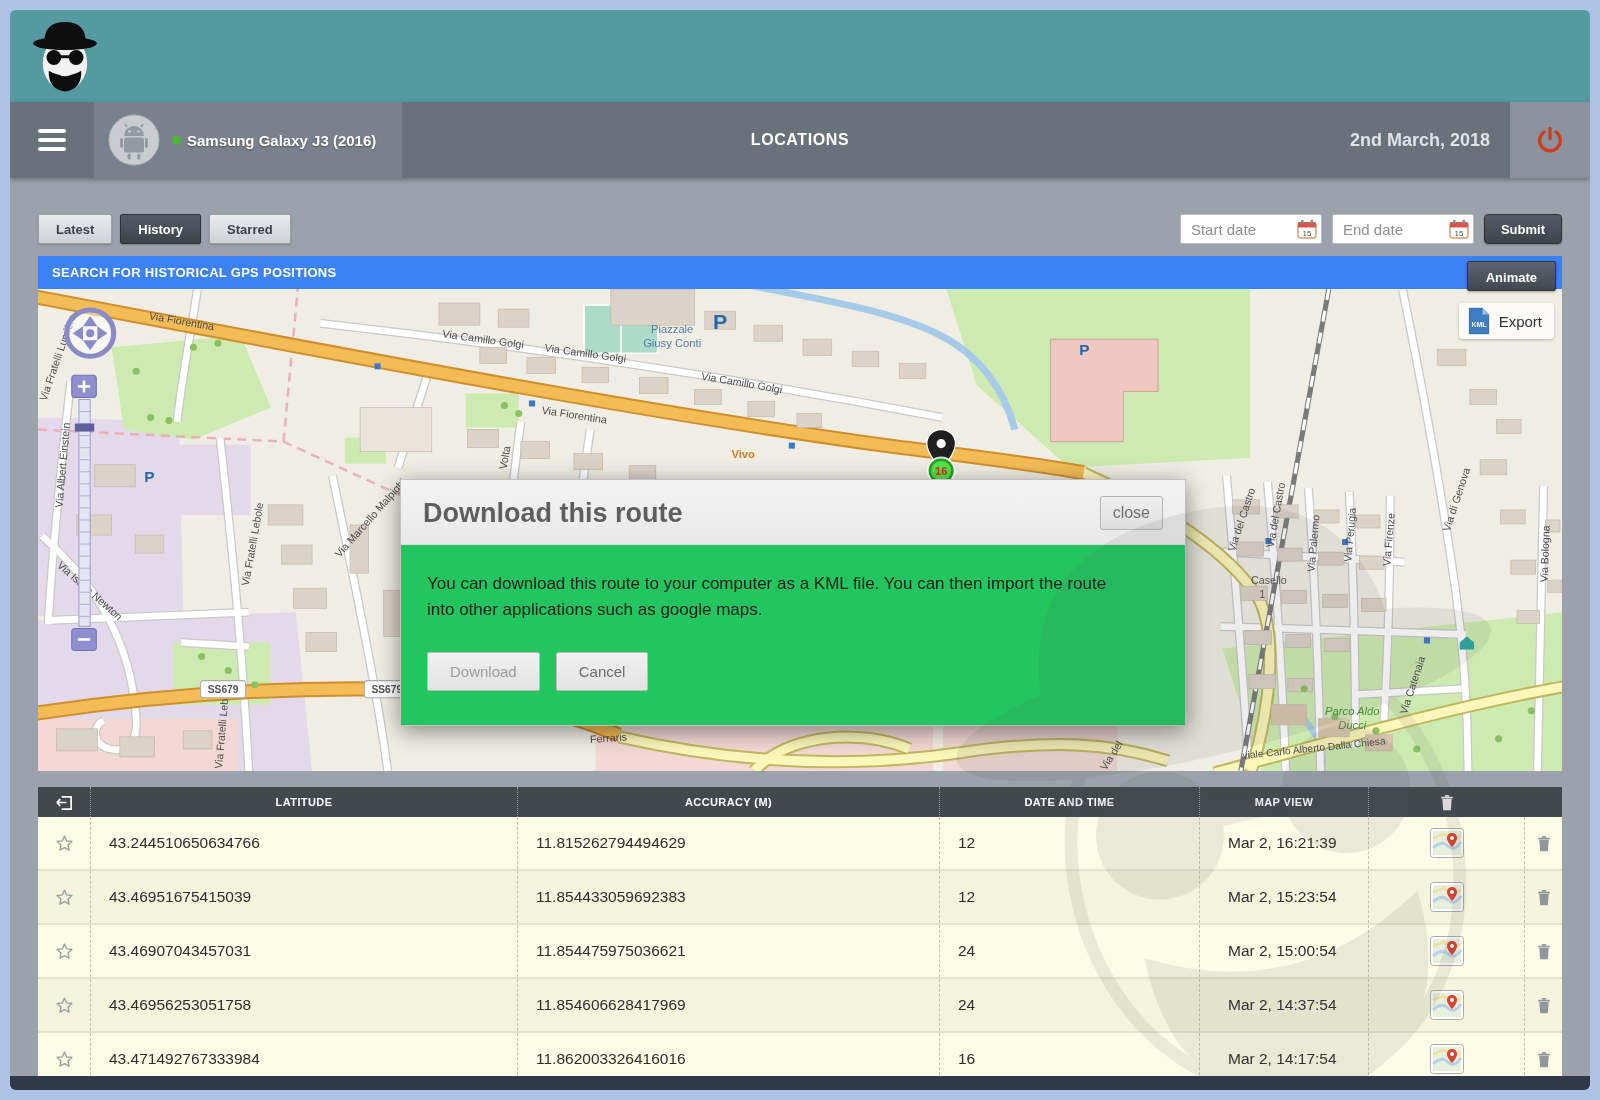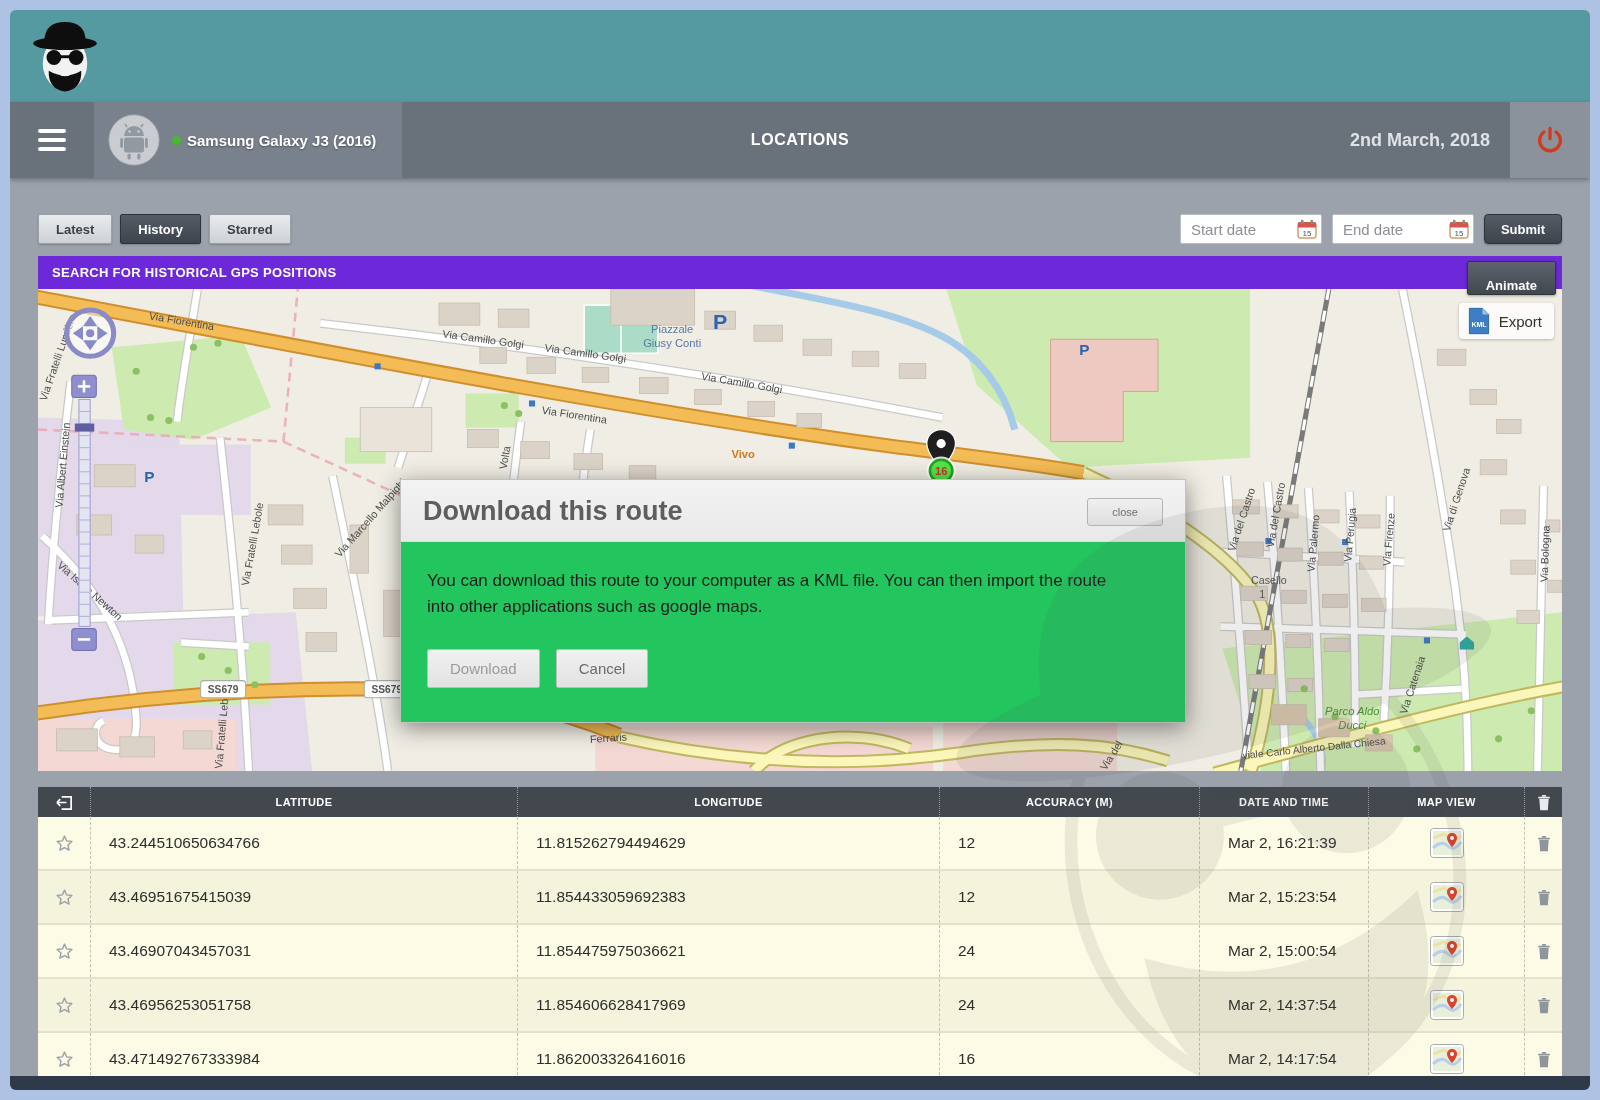--- a/index.html
+++ b/index.html
@@ -27,31 +27,31 @@
   .tabs { display:flex; gap:8px; }
   .tab { height:30px; padding:0 17px; font-size:13px; font-weight:bold; color:#3d4247; background:linear-gradient(#e9ebed,#cdd1d6); border:1px solid #9aa0a7; border-radius:2px; box-shadow:0 1px 2px rgba(0,0,0,.2); cursor:pointer; font-family:inherit; }
   .tab.active { color:#fff; background:linear-gradient(#555c66,#3e444c); border-color:#2e3339; }
   .filters { margin-left:auto; display:flex; gap:10px; align-items:center; }
   .date-field { position:relative; }
   .date-field input { width:142px; height:30px; border:1px solid #b9bec4; border-radius:2px; padding:0 32px 0 10px; font-size:15px; color:#555; font-family:inherit; background:#fff; }
   .date-field input::placeholder { color:#8b8f94; }
   .cal { position:absolute; right:5px; top:5px; cursor:pointer; }
   .submit-btn { height:30px; padding:0 16px; font-size:13px; font-weight:bold; color:#fff; background:linear-gradient(#555c66,#3e444c); border:1px solid #2e3339; border-radius:4px; box-shadow:0 1px 2px rgba(0,0,0,.25); cursor:pointer; font-family:inherit; }
 
-  .map-section-header { position:relative; height:33px; background:#6d28d9; color:#fff; display:flex; align-items:center; padding-left:14px; font-size:13px; font-weight:bold; letter-spacing:.3px; }
-  .animate-btn { position:absolute; right:6px; top:5px; height:30px; padding:16px 18px; background:linear-gradient(#5d646e,#42474e); color:#fff; font-size:13px; font-weight:bold; border:1px solid #31353b; border-radius:2px; box-shadow:0 1px 3px rgba(0,0,0,.35); cursor:pointer; z-index:6; font-family:inherit; }
+  .map-section-header { position:relative; height:33px; background:#3b82f6; color:#fff; display:flex; align-items:center; padding-left:14px; font-size:13px; font-weight:bold; letter-spacing:.3px; }
+  .animate-btn { position:absolute; right:6px; top:5px; height:30px; padding:8px 18px; background:linear-gradient(#5d646e,#42474e); color:#fff; font-size:13px; font-weight:bold; border:1px solid #31353b; border-radius:2px; box-shadow:0 1px 3px rgba(0,0,0,.35); cursor:pointer; z-index:6; font-family:inherit; }
 
   .map-wrap { position:relative; height:482px; overflow:hidden; background:#f0eee4; }
   .map-svg { display:block; width:100%; height:100%; }
   .export-btn { position:absolute; top:14px; right:8px; display:flex; align-items:center; gap:8px; background:rgba(255,255,255,.78); padding:4px 12px 4px 8px; border-radius:4px; font-size:15px; color:#333; box-shadow:0 1px 3px rgba(0,0,0,.25); cursor:pointer; }
 
   .modal { position:absolute; left:362px; top:190px; width:786px; background:#22c55e; border:1px solid #c2c2c2; box-shadow:0 5px 22px rgba(0,0,0,.45); z-index:30; }
   .modal-header { display:flex; align-items:center; justify-content:space-between; padding:16px 22px 14px; border-bottom:1px solid #dcdcdc; background:linear-gradient(#f3f3f3,#e9e9e9); }
   .modal-title { font-size:27px; font-weight:bold; color:#5e5e5e; }
-  .modal-close { padding:7px 24px; font-size:11px; color:#6f6f6f; background:linear-gradient(#f0f0f0,#dedede); border:1px solid #b4b4b4; border-radius:3px; cursor:pointer; font-family:inherit; }
+  .modal-close { padding:7px 12px; font-size:16px; color:#6f6f6f; background:linear-gradient(#f0f0f0,#dedede); border:1px solid #b4b4b4; border-radius:3px; cursor:pointer; font-family:inherit; }
   .modal-body { padding:26px 26px 4px; font-size:17px; color:#1d1d1d; line-height:1.55; max-width:748px; }
   .modal-actions { display:flex; gap:16px; padding:24px 26px 34px; }
   .modal-actions button { padding:10px 22px; font-size:15px; border:1px solid #bcbcbc; border-radius:2px; background:linear-gradient(#f1f1f1,#e2e2e2); cursor:pointer; font-family:inherit; }
   .btn-download { color:#9b9b9b; }
   .btn-cancel { color:#6b6b6b; }
 
   .table { margin-top:16px; position:relative; z-index:1; }
   .t-header, .t-row { display:grid; grid-template-columns:52px 427px 422px 260px 169px 156px 38px; }
   .t-header { background:#43484f; height:30px; align-items:center; }
   .th { color:#fff; font-size:11px; font-weight:bold; letter-spacing:.4px; height:100%; display:flex; align-items:center; justify-content:center; border-left:1px dotted rgba(255,255,255,.45); }
@@ -482,21 +482,20 @@
 
     <div class="table">
       <div class="t-header">
         <div class="th">
           <svg viewBox="0 0 20 20" width="19" height="19">
             <path d="M7 4 h10 v13 h-10" fill="none" stroke="#fff" stroke-width="1.8"></path>
             <path d="M12 10 H2 M2 10 l3.5 -3.5 M2 10 l3.5 3.5" stroke="#fff" stroke-width="1.8" fill="none"></path>
           </svg>
         </div>
         <div class="th">LATITUDE</div>
-        <div class="th">LONGITUDE</div>
         <div class="th">ACCURACY (M)</div>
         <div class="th">DATE AND TIME</div>
         <div class="th">MAP VIEW</div>
         <div class="th">
           <svg viewBox="0 0 16 20" width="14" height="17">
             <path d="M2.5 6 h11 l-1 13 h-9 z" fill="#e9ebee"></path>
             <rect x="1" y="3.2" width="14" height="2" rx="1" fill="#e9ebee"></rect>
             <rect x="5.5" y="1.2" width="5" height="2" rx=".8" fill="#e9ebee"></rect>
           </svg>
         </div>

